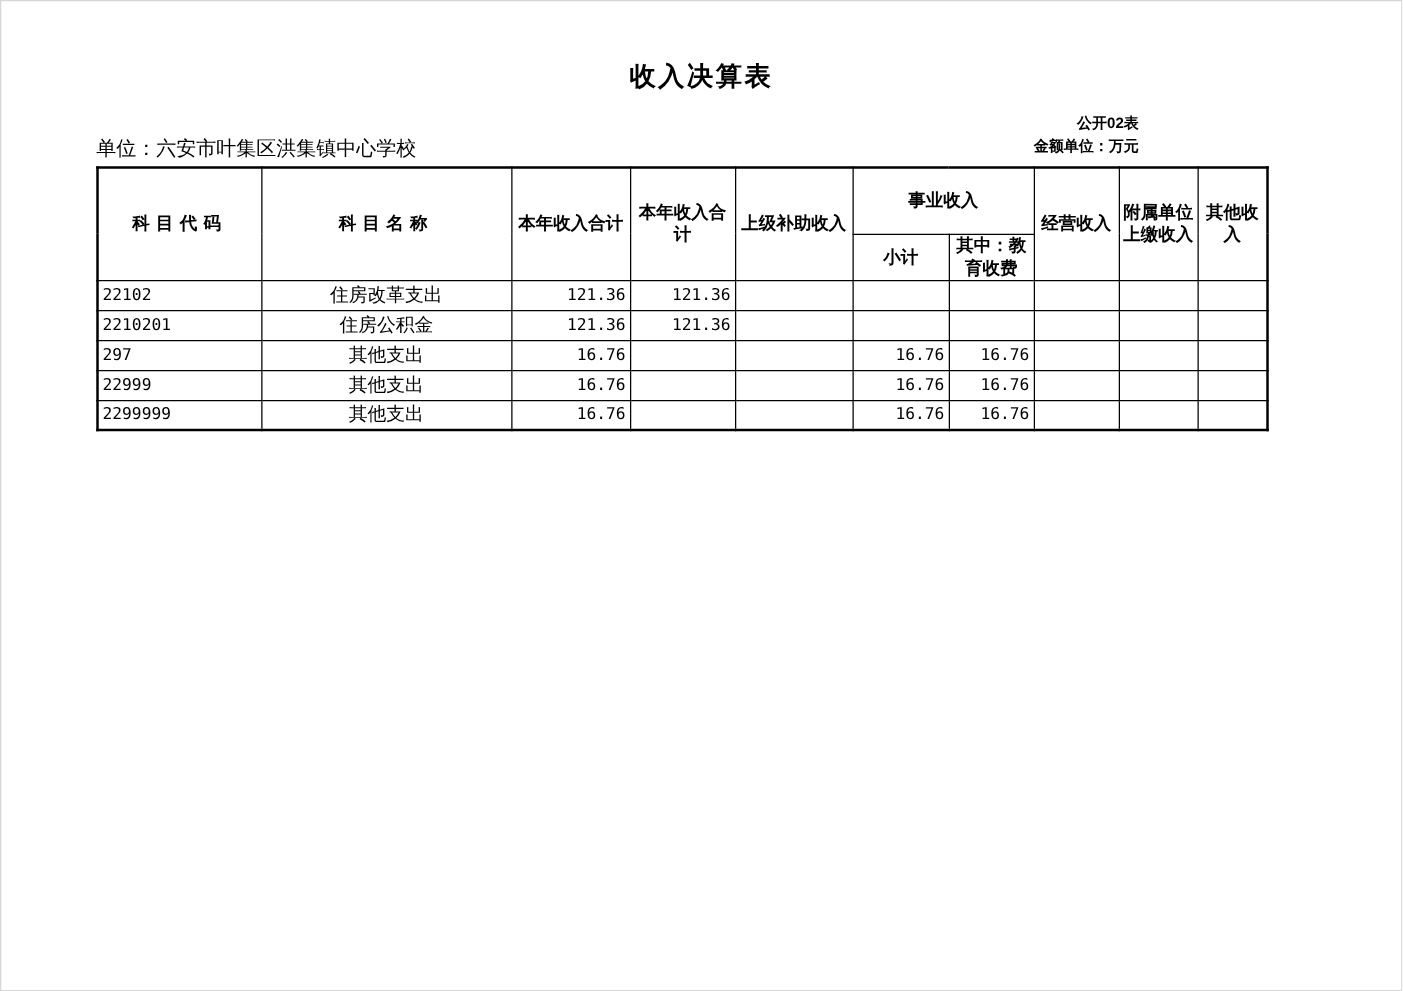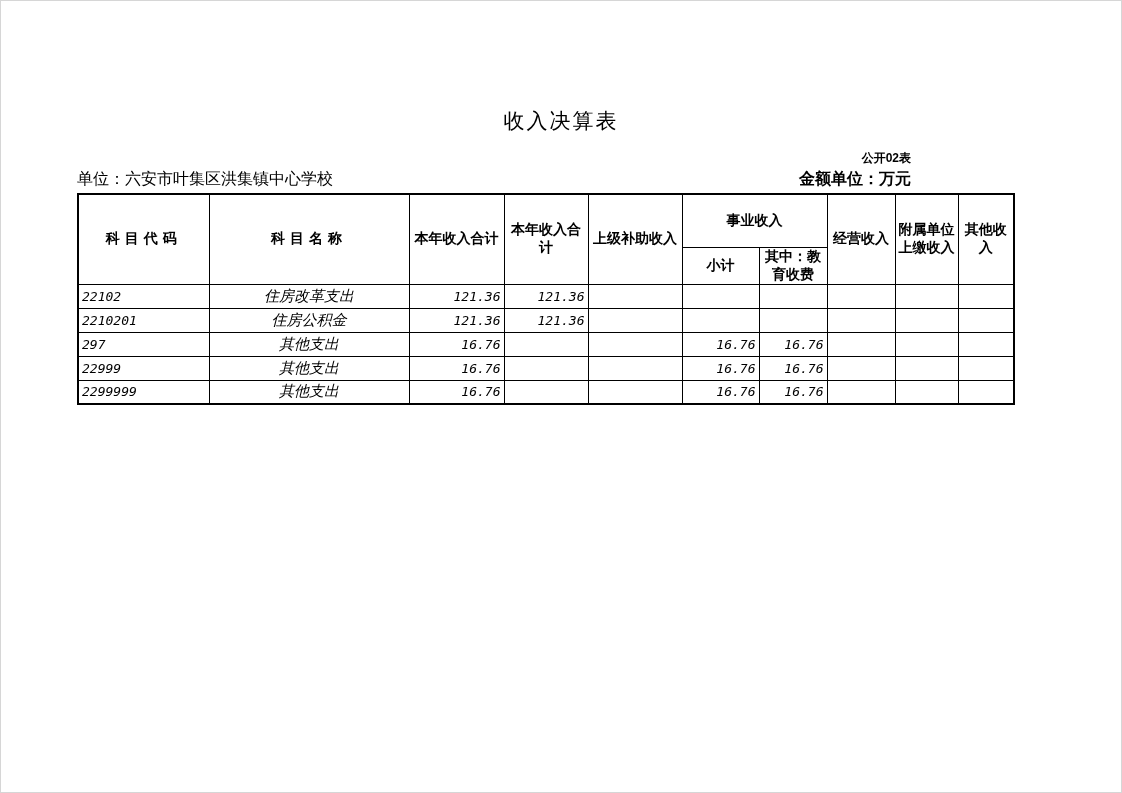--- a/index.html
+++ b/index.html
@@ -8,44 +8,44 @@
     width:1122px; height:793px;
     background:#ffffff;
     border:1px solid #d6d6d6;
     box-sizing:border-box;
     font-family:"Liberation Sans", sans-serif;
     color:#000;
     overflow:hidden;
   }
   .title {
     margin:0;
-    padding-top:106px;
+    padding-top:46px;
     text-align:center;
     font-size:21px;
-    font-weight:normal;
+    font-weight:bold;
     letter-spacing:2px;
   }
   .content {
     width:834px;
     margin-left:76px;
   }
   .form-code {
     margin-top:15px;
     text-align:right;
     font-size:12px;
     font-weight:bold;
   }
   .meta-row {
     display:flex;
     justify-content:space-between;
     margin-top:2px;
     margin-bottom:3px;
   }
   .unit-line { font-size:16px; }
-  .amount-unit { font-size:16px; font-weight:bold; }
+  .amount-unit { font-size:12px; font-weight:bold; }
 
   table.income {
     border-collapse:collapse;
     table-layout:fixed;
     width:936px;
     border:2px solid #000;
   }
   table.income th, table.income td {
     border:1px solid #000;
     padding:0 3px;
@@ -54,21 +54,21 @@
     vertical-align:middle;
   }
   table.income th {
     font-size:14px;
     font-weight:bold;
     text-align:center;
     padding:0 1px;
   }
   .hrow1 { height:53px; }
   .hrow2 { height:34px; }
-  tbody tr { height:24px;font-style:italic; }
+  tbody tr { height:24px; }
   .th-spaced { letter-spacing:5px; }
   .th-sm { font-size:13px; }
   td.cell-text { text-align:center; font-size:15px; white-space:nowrap; }
   td.cell-code { text-align:left; font-size:13px; font-family:"DejaVu Sans Mono", monospace; }
   td.cell-num  { text-align:right; font-size:13px; font-family:"DejaVu Sans Mono", monospace; padding-right:4px; }
   .note { margin-top:5px; font-size:16px; }
 </style>
 </head>
 <body>
 

